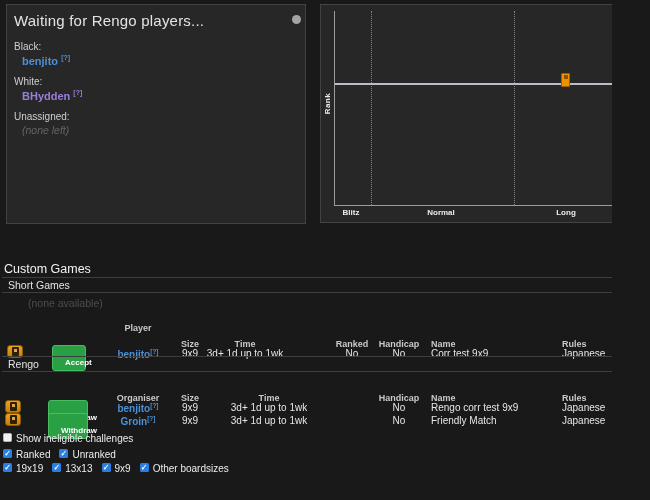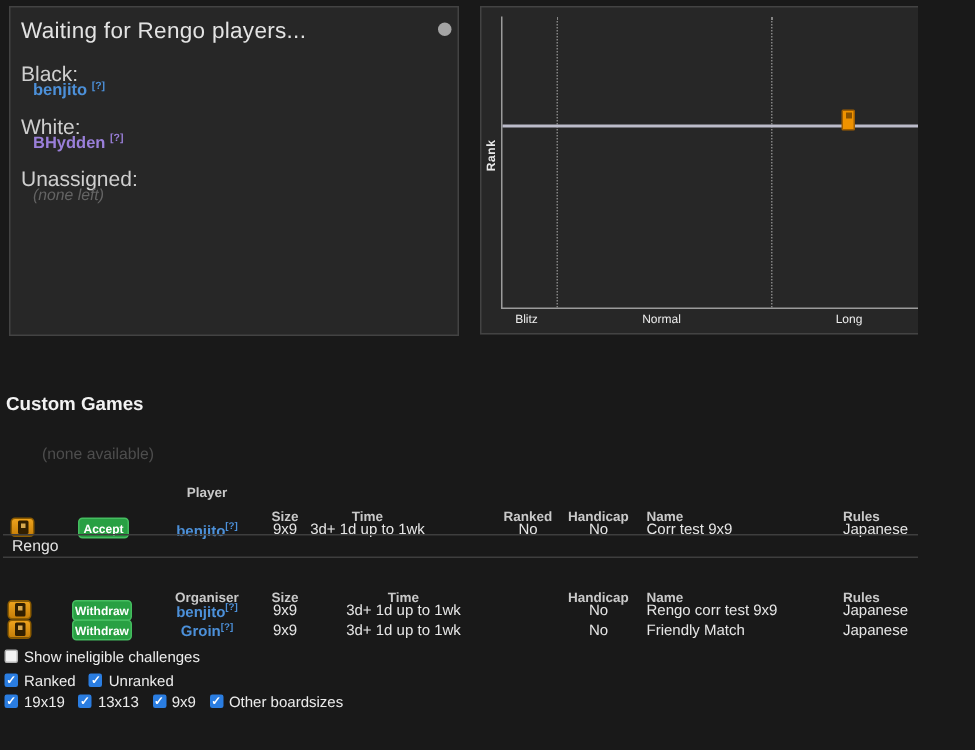--- a/index.html
+++ b/index.html
@@ -6,41 +6,41 @@
   html,body { background:#191919; }
   body { font-family: "Liberation Sans", sans-serif; }
   #screen { position:relative; width:612px; height:500px; background:#191919; overflow:hidden; }
 
   .panel { position:absolute; background:#272727; border:1px solid #434343; }
   #rengo-panel { left:6px; top:4px; width:300px; height:220px; }
   #seek-panel  { left:320px; top:4px; width:303px; height:219px; }
 
   .panel-title { position:absolute; left:7px; top:7px; font-size:15px; color:#e3e3e3; font-weight:400; letter-spacing:.2px; }
   .status-dot { position:absolute; left:285px; top:10px; width:9px; height:9px; border-radius:50%; background:#a4a4a4; }
-  .role-label { position:absolute; left:7px; font-size:14px; color:#cfcfcf; }
+  .role-label { position:absolute; left:7px; font-size:10px; color:#cfcfcf; }
   .player-link { position:absolute; left:15px; font-size:11px; font-weight:bold; text-decoration:none; }
   .player-link.black { color:#4c90d9; }
   .player-link.white { color:#9a7fd9; }
   .player-link sup { font-size:7px; font-weight:bold; }
   .empty-note { position:absolute; left:15px; font-size:10.5px; font-style:italic; color:#646464; }
 
   
   .plot { position:absolute; left:13px; top:6px; width:286px; height:195px;
           border-left:1px solid #9b9b9b; border-bottom:1px solid #9b9b9b; }
   .vdivider { position:absolute; top:0; height:100%; width:0; border-left:1px dotted #848484; }
   .rank-line { position:absolute; left:0; width:100%; height:2px; background:#bcbcca; top:72px; }
   .seek-marker { position:absolute; left:226px; top:62px; width:9px; height:14px;
                  background:#ef9200; border:1px solid #a05e00; border-radius:1px; }
   .seek-marker .inner { width:4px; height:4px; margin:1px auto 0 auto; background:#8a5200; }
   .ylab { position:absolute; left:2px; top:88px; writing-mode:vertical-rl; transform:rotate(180deg);
           font-size:8px; font-weight:bold; color:#e9e9e9; letter-spacing:.4px; }
-  .xlab { position:absolute; top:203px; transform:translateX(-50%); font-size:8px; font-weight:normal; color:#ededed; }
+  .xlab { position:absolute; top:203px; transform:translateX(-50%); font-size:8px; font-weight:bold; color:#ededed; }
 
   
-  .cg-title { position:absolute; left:4px; top:262px; font-size:12.5px; font-weight:bold; color:#f2f2f2; }
+  .cg-title { position:absolute; left:4px; top:262px; font-size:12.5px; font-weight:normal; color:#f2f2f2; }
   .band { position:absolute; left:2px; width:646px; height:16px; border-top:1px solid #3e3e3e; border-bottom:1px solid #3e3e3e;
           font-size:10.5px; line-height:15px; color:#e3e3e3; padding-left:6px; }
   .none-note { position:absolute; left:28px; font-size:10.5px; color:#4d4d4d; }
 
   .hdr  { position:absolute; font-size:9px; font-weight:bold; color:#c9c9c9; }
   .cell { position:absolute; font-size:10px; color:#e6e6e6; }
   .ctr { text-align:center; }
   .cell a { text-decoration:none; color:#4c90d9; font-weight:bold; }
   .cell a sup { font-size:6.5px; }
 
@@ -49,21 +49,21 @@
   .c-size   { left:170px; width:40px; }
   .c-time-l { left:202px; width:86px; }
   .c-time-r { left:226px; width:86px; }
   .c-ranked { left:330px; width:44px; }
   .c-hand   { left:376px; width:46px; }
   .c-name   { left:431px; width:126px; }
   .c-rules  { left:562px; width:85px; }
 
   .btn-accept { position:absolute; background:#28a043; border:1px solid #45bd60; border-radius:3px;
                 color:#fff; font-size:8px; font-weight:bold; font-family:"Liberation Sans",sans-serif;
-                padding:0; text-align:center; cursor:pointer; }
+                padding:12px; text-align:center; cursor:pointer; }
   .btn-icon { position:absolute; width:16px; height:13px; background:linear-gradient(#eda21d,#c77f08);
               border:1px solid #8a5a00; border-radius:3px; cursor:pointer;
               display:flex; align-items:flex-start; justify-content:center; }
   .btn-icon .glyph { width:7px; height:9px; margin-top:1px; background:#321f00; border-radius:1px;
                      display:flex; justify-content:center; }
   .btn-icon .glyph::after { content:""; width:3px; height:3px; margin-top:2px; background:#d8a94f; display:block; }
 
   .filter-row { position:absolute; left:3px; display:flex; font-size:10px; color:#ececec; }
   .cb { width:9px; height:9px; border-radius:1.5px; margin-right:4px; display:inline-flex;
         align-items:center; justify-content:center; font-size:8px; line-height:9px; color:#fff; font-weight:bold; cursor:pointer; }
@@ -106,20 +106,23 @@
           <div class="inner"></div>
         </div>
     </div>
     <div class="xlab" style="left:30px">Blitz</div>
     <div class="xlab" style="left:120px">Normal</div>
     <div class="xlab" style="left:245px">Long</div>
   </section>
 
   <div class="cg-title">Custom Games</div>
 
+  <div class="band" style="top:277px">
+    <span>Short Games</span>
+  </div>
   <div class="none-note" style="top:297px">(none available)</div>
 
   <div class="hdr ctr c-player" style="top:323px">Player</div>
   <div class="hdr ctr c-size" style="top:339px">Size</div>
   <div class="hdr ctr c-time-l" style="top:339px">Time</div>
   <div class="hdr ctr c-ranked" style="top:339px">Ranked</div>
   <div class="hdr ctr c-hand" style="top:339px">Handicap</div>
   <div class="hdr c-name" style="top:339px">Name</div>
   <div class="hdr c-rules" style="top:339px">Rules</div>
 

